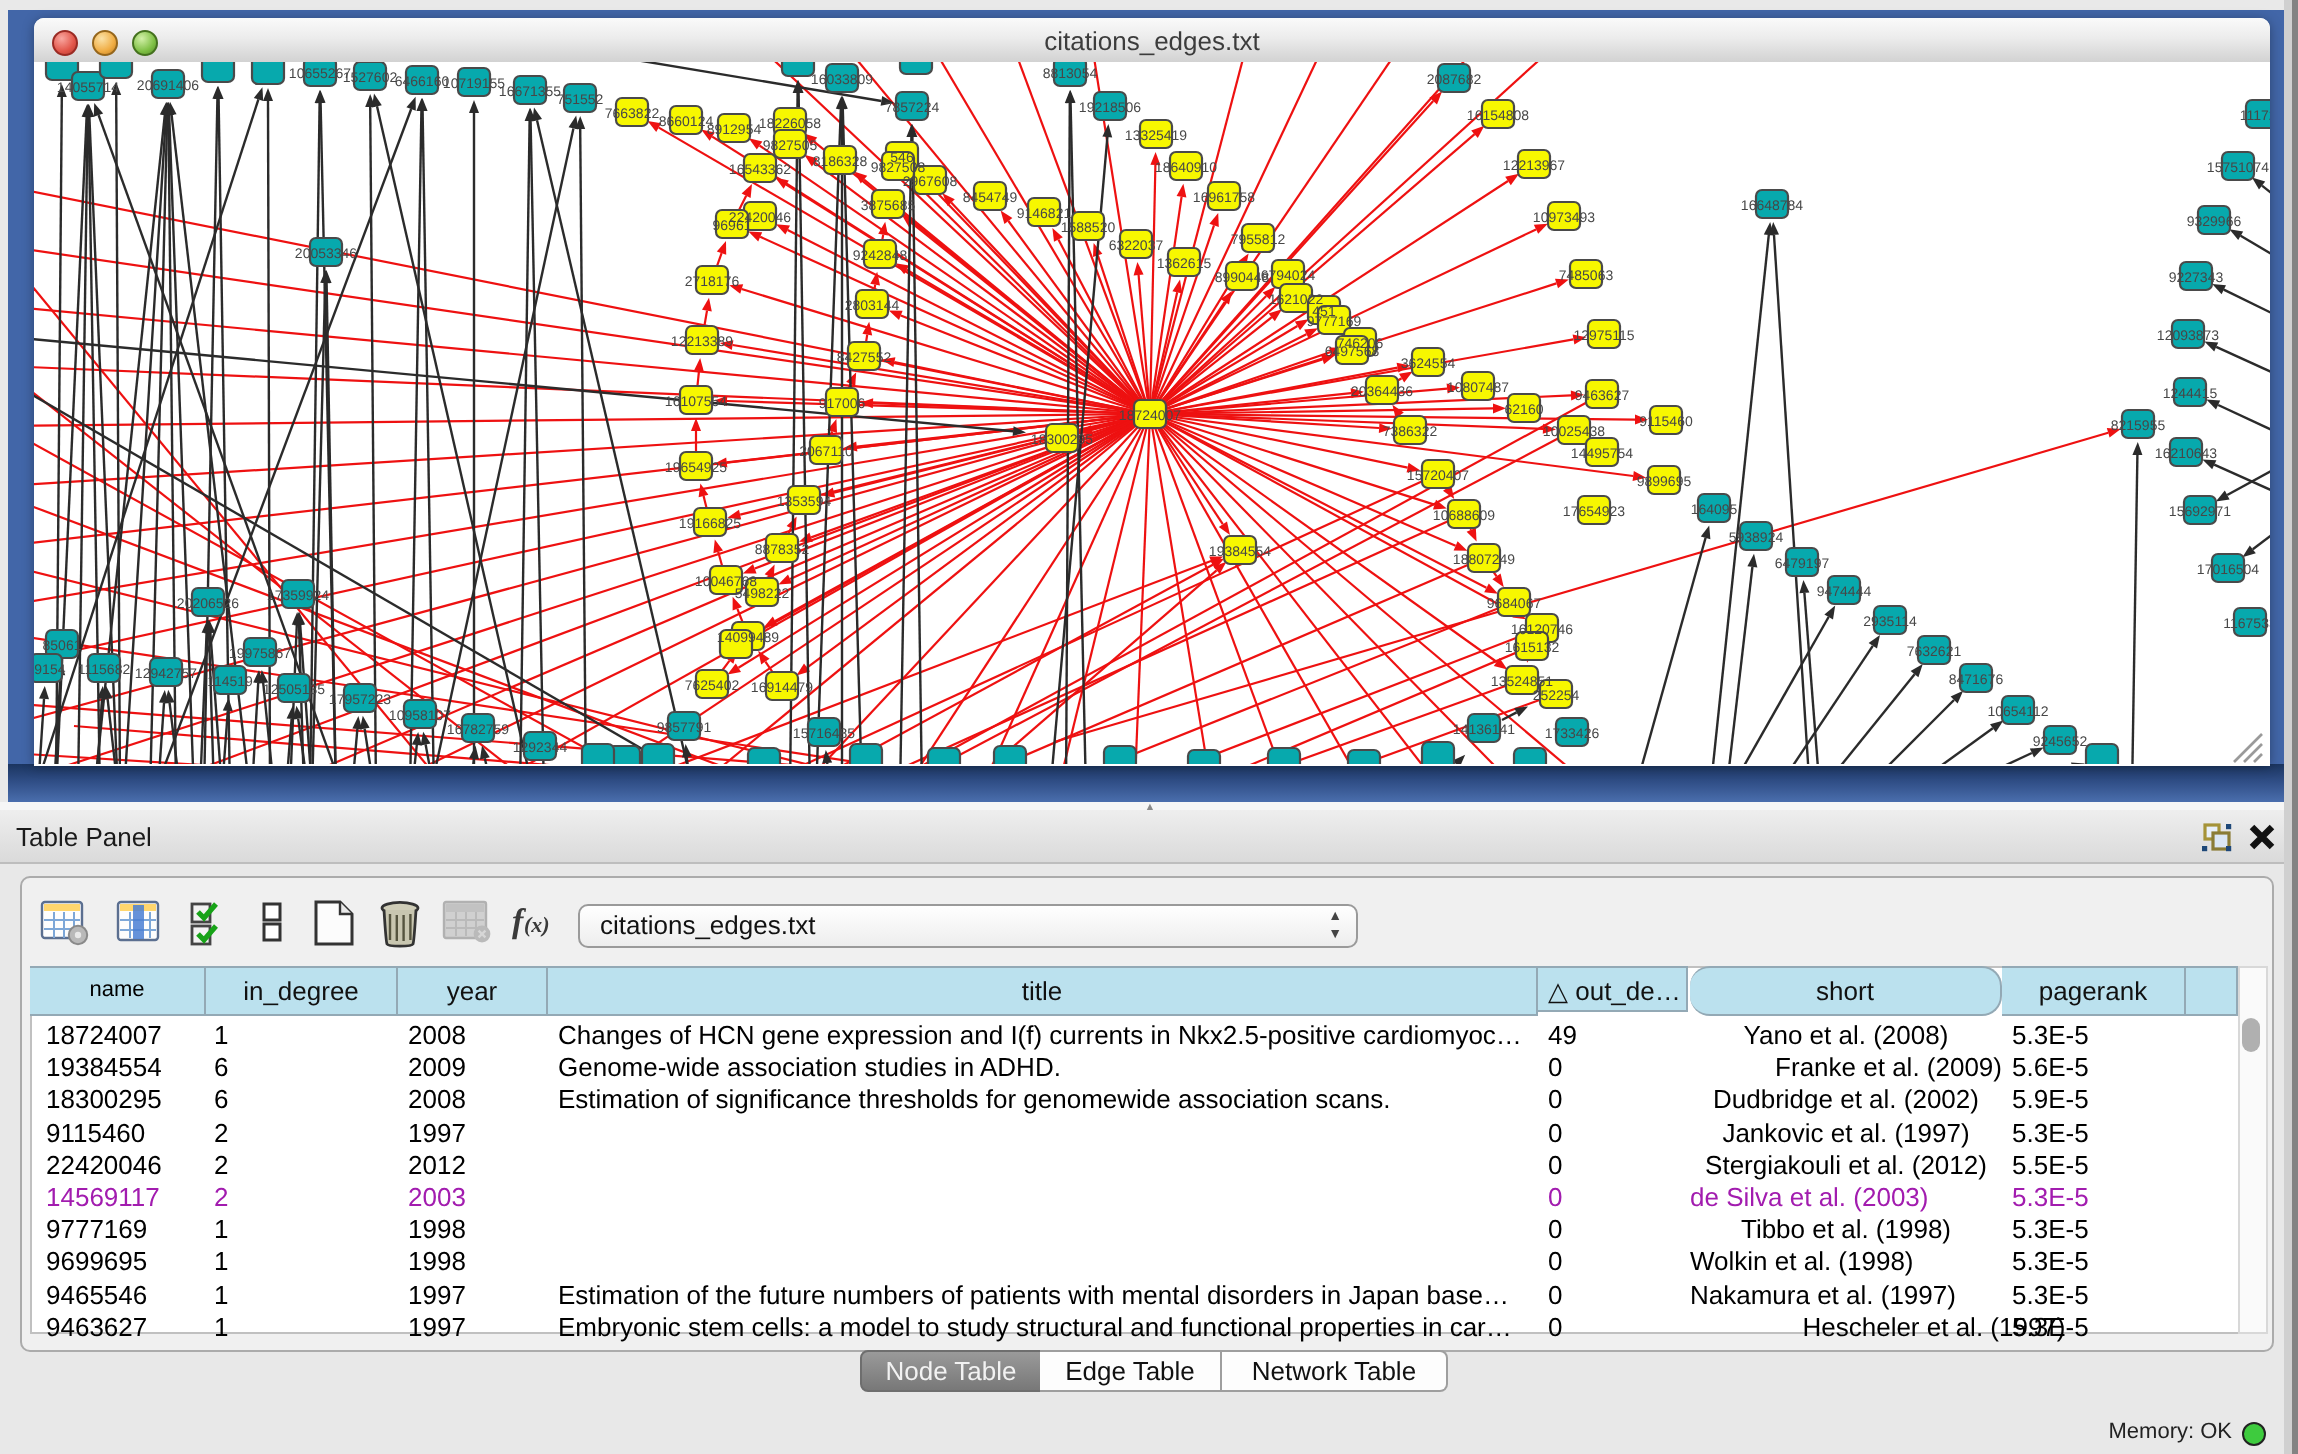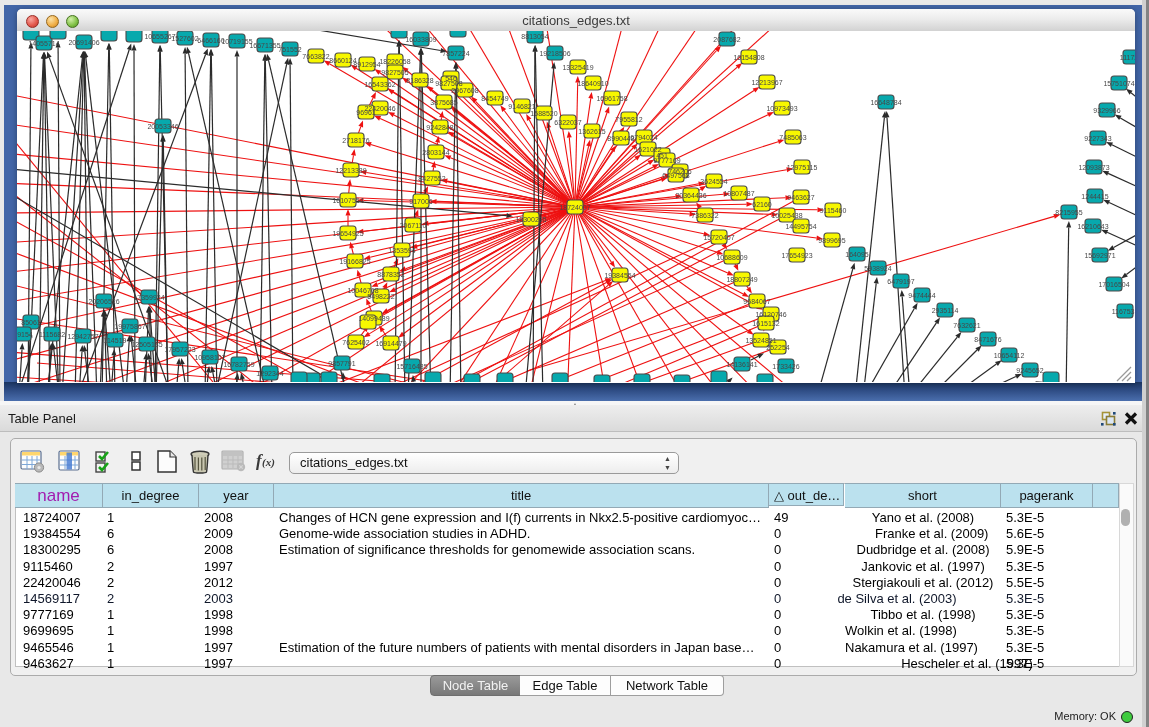--- a/index.html
+++ b/index.html
@@ -817,77 +817,77 @@
   <text x="6" y="14" font-family="Liberation Serif,serif" font-style="italic" font-weight="bold" font-size="11" fill="#3a3a3a">(x)</text>
  </g>
 </svg>
 
  <div style="position:absolute;left:289px;top:452px;width:388px;height:20px;background:linear-gradient(180deg,#ffffff,#ededed);border:1px solid #9a9a9a;border-radius:5px">
   <div style="position:absolute;left:10px;top:2px;font-size:13px;color:#111">citations_edges.txt</div>
   <div style="position:absolute;right:7px;top:1px;font-size:7px;color:#444;line-height:9px">▲<br>▼</div>
  </div>
 
  <div style="position:absolute;left:15px;top:483px;width:1104px;height:182px;background:#fff;border:1px solid #c0c0c0"></div>
- <div style="position:absolute;left:15px;top:483px;width:87px;height:23px;background:#bbe1ee;border-right:1px solid #93a9b5;border-top:1px solid #93a9b5;border-bottom:1px solid #93a9b5;font-size:17px;color:#a21caf;line-height:23px;overflow:hidden;text-align:center;">name</div>
+ <div style="position:absolute;left:15px;top:483px;width:87px;height:23px;background:#bbe1ee;border-right:1px solid #93a9b5;border-top:1px solid #93a9b5;border-bottom:1px solid #93a9b5;font-size:11px;color:#000000;line-height:23px;overflow:hidden;text-align:center;">name</div>
 <div style="position:absolute;left:103px;top:483px;width:95px;height:23px;background:#bbe1ee;border-right:1px solid #93a9b5;border-top:1px solid #93a9b5;border-bottom:1px solid #93a9b5;font-size:13px;color:#111;line-height:23px;overflow:hidden;text-align:center;">in_degree</div>
 <div style="position:absolute;left:199px;top:483px;width:74px;height:23px;background:#bbe1ee;border-right:1px solid #93a9b5;border-top:1px solid #93a9b5;border-bottom:1px solid #93a9b5;font-size:13px;color:#111;line-height:23px;overflow:hidden;text-align:center;">year</div>
 <div style="position:absolute;left:274px;top:483px;width:494px;height:23px;background:#bbe1ee;border-right:1px solid #93a9b5;border-top:1px solid #93a9b5;border-bottom:1px solid #93a9b5;font-size:13px;color:#111;line-height:23px;overflow:hidden;text-align:center;">title</div>
 <div style="position:absolute;left:769px;top:483px;width:75px;height:23px;background:#bbe1ee;border-right:1px solid #93a9b5;border-top:1px solid #93a9b5;border-bottom:1px solid #93a9b5;font-size:13px;color:#111;line-height:23px;overflow:hidden;text-align:left;padding-left:5px;box-sizing:border-box;">△ out_de…</div>
-<div style="position:absolute;left:845px;top:483px;width:155px;height:23px;background:#bbe1ee;border-right:1px solid #93a9b5;border-top:1px solid #93a9b5;border-bottom:1px solid #93a9b5;font-size:13px;color:#111;line-height:23px;overflow:hidden;text-align:center;">short</div>
+<div style="position:absolute;left:845px;top:483px;width:155px;height:23px;background:#bbe1ee;border-right:1px solid #93a9b5;border-top:1px solid #93a9b5;border-bottom:1px solid #93a9b5;font-size:13px;color:#111;line-height:23px;overflow:hidden;text-align:center;border-radius:10px;">short</div>
 <div style="position:absolute;left:1001px;top:483px;width:91px;height:23px;background:#bbe1ee;border-right:1px solid #93a9b5;border-top:1px solid #93a9b5;border-bottom:1px solid #93a9b5;font-size:13px;color:#111;line-height:23px;overflow:hidden;text-align:center;">pagerank</div>
 <div style="position:absolute;left:1093px;top:483px;width:25px;height:23px;background:#bbe1ee;border-right:1px solid #93a9b5;border-top:1px solid #93a9b5;border-bottom:1px solid #93a9b5;font-size:13px;color:#111;line-height:23px;overflow:hidden;text-align:center;"></div>
  <div style="position:absolute;left:15px;top:510.0px;width:1104px;height:16px;font-size:13px;color:#000;white-space:nowrap">
     <span style="position:absolute;left:8px">18724007</span>
     <span style="position:absolute;left:92px">1</span>
     <span style="position:absolute;left:189px">2008</span>
     <span style="position:absolute;left:264px">Changes of HCN gene expression and I(f) currents in Nkx2.5-positive cardiomyoc…</span>
     <span style="position:absolute;left:759px">49</span>
     <span style="position:absolute;left:830px;width:156px;text-align:center">Yano et al. (2008)</span>
     <span style="position:absolute;left:991px">5.3E-5</span>
   </div>
 <div style="position:absolute;left:15px;top:526.2px;width:1104px;height:16px;font-size:13px;color:#000;white-space:nowrap">
     <span style="position:absolute;left:8px">19384554</span>
     <span style="position:absolute;left:92px">6</span>
     <span style="position:absolute;left:189px">2009</span>
     <span style="position:absolute;left:264px">Genome-wide association studies in ADHD.</span>
     <span style="position:absolute;left:759px">0</span>
-    <span style="position:absolute;left:860px;width:156px;text-align:left">Franke et al. (2009)</span>
+    <span style="position:absolute;left:830px;width:156px;text-align:right">Franke et al. (2009)</span>
     <span style="position:absolute;left:991px">5.6E-5</span>
   </div>
 <div style="position:absolute;left:15px;top:542.4px;width:1104px;height:16px;font-size:13px;color:#000;white-space:nowrap">
     <span style="position:absolute;left:8px">18300295</span>
     <span style="position:absolute;left:92px">6</span>
     <span style="position:absolute;left:189px">2008</span>
     <span style="position:absolute;left:264px">Estimation of significance thresholds for genomewide association scans.</span>
     <span style="position:absolute;left:759px">0</span>
-    <span style="position:absolute;left:830px;width:156px;text-align:center">Dudbridge et al. (2008)</span>
+    <span style="position:absolute;left:830px;width:156px;text-align:center">Dudbridge et al. (2002)</span>
     <span style="position:absolute;left:991px">5.9E-5</span>
   </div>
 <div style="position:absolute;left:15px;top:558.6px;width:1104px;height:16px;font-size:13px;color:#000;white-space:nowrap">
     <span style="position:absolute;left:8px">9115460</span>
     <span style="position:absolute;left:92px">2</span>
     <span style="position:absolute;left:189px">1997</span>
     <span style="position:absolute;left:759px">0</span>
     <span style="position:absolute;left:830px;width:156px;text-align:center">Jankovic et al. (1997)</span>
     <span style="position:absolute;left:991px">5.3E-5</span>
   </div>
 <div style="position:absolute;left:15px;top:574.8px;width:1104px;height:16px;font-size:13px;color:#000;white-space:nowrap">
     <span style="position:absolute;left:8px">22420046</span>
     <span style="position:absolute;left:92px">2</span>
     <span style="position:absolute;left:189px">2012</span>
     <span style="position:absolute;left:759px">0</span>
     <span style="position:absolute;left:830px;width:156px;text-align:center">Stergiakouli et al. (2012)</span>
     <span style="position:absolute;left:991px">5.5E-5</span>
   </div>
-<div style="position:absolute;left:15px;top:591.0px;width:1104px;height:16px;font-size:13px;color:#0f172a;white-space:nowrap">
+<div style="position:absolute;left:15px;top:591.0px;width:1104px;height:16px;font-size:13px;color:#a21caf;white-space:nowrap">
     <span style="position:absolute;left:8px">14569117</span>
     <span style="position:absolute;left:92px">2</span>
     <span style="position:absolute;left:189px">2003</span>
     <span style="position:absolute;left:759px">0</span>
-    <span style="position:absolute;left:804px;width:156px;text-align:center">de Silva et al. (2003)</span>
+    <span style="position:absolute;left:830px;width:156px;text-align:left">de Silva et al. (2003)</span>
     <span style="position:absolute;left:991px">5.3E-5</span>
   </div>
 <div style="position:absolute;left:15px;top:607.2px;width:1104px;height:16px;font-size:13px;color:#000;white-space:nowrap">
     <span style="position:absolute;left:8px">9777169</span>
     <span style="position:absolute;left:92px">1</span>
     <span style="position:absolute;left:189px">1998</span>
     <span style="position:absolute;left:759px">0</span>
     <span style="position:absolute;left:830px;width:156px;text-align:center">Tibbo et al. (1998)</span>
     <span style="position:absolute;left:991px">5.3E-5</span>
   </div>
@@ -905,20 +905,21 @@
     <span style="position:absolute;left:189px">1997</span>
     <span style="position:absolute;left:264px">Estimation of the future numbers of patients with mental disorders in Japan base…</span>
     <span style="position:absolute;left:759px">0</span>
     <span style="position:absolute;left:830px;width:156px;text-align:left">Nakamura et al. (1997)</span>
     <span style="position:absolute;left:991px">5.3E-5</span>
   </div>
 <div style="position:absolute;left:15px;top:655.8px;width:1104px;height:16px;font-size:13px;color:#000;white-space:nowrap">
     <span style="position:absolute;left:8px">9463627</span>
     <span style="position:absolute;left:92px">1</span>
     <span style="position:absolute;left:189px">1997</span>
+    <span style="position:absolute;left:264px">Embryonic stem cells: a model to study structural and functional properties in car…</span>
     <span style="position:absolute;left:759px">0</span>
     <span style="position:absolute;left:874px;width:156px;text-align:center">Hescheler et al. (1997)</span>
     <span style="position:absolute;left:991px">5.3E-5</span>
   </div>
 
  <div style="position:absolute;left:1119px;top:483px;width:13px;height:182px;background:#fafafa;border:1px solid #d8d8d8"></div>
  <div style="position:absolute;left:1121px;top:509px;width:9px;height:17px;background:#b0b0b0;border-radius:4.5px"></div>
 
  <div style="position:absolute;left:430px;top:675px;height:19px;font-size:13px;line-height:19px;text-align:center">
    <div style="position:absolute;left:0;width:89px;height:19px;background:linear-gradient(180deg,#9a9a9a,#787878);border:1px solid #6e6e6e;border-radius:4px 0 0 4px;color:#f2f2f2">Node Table</div>

